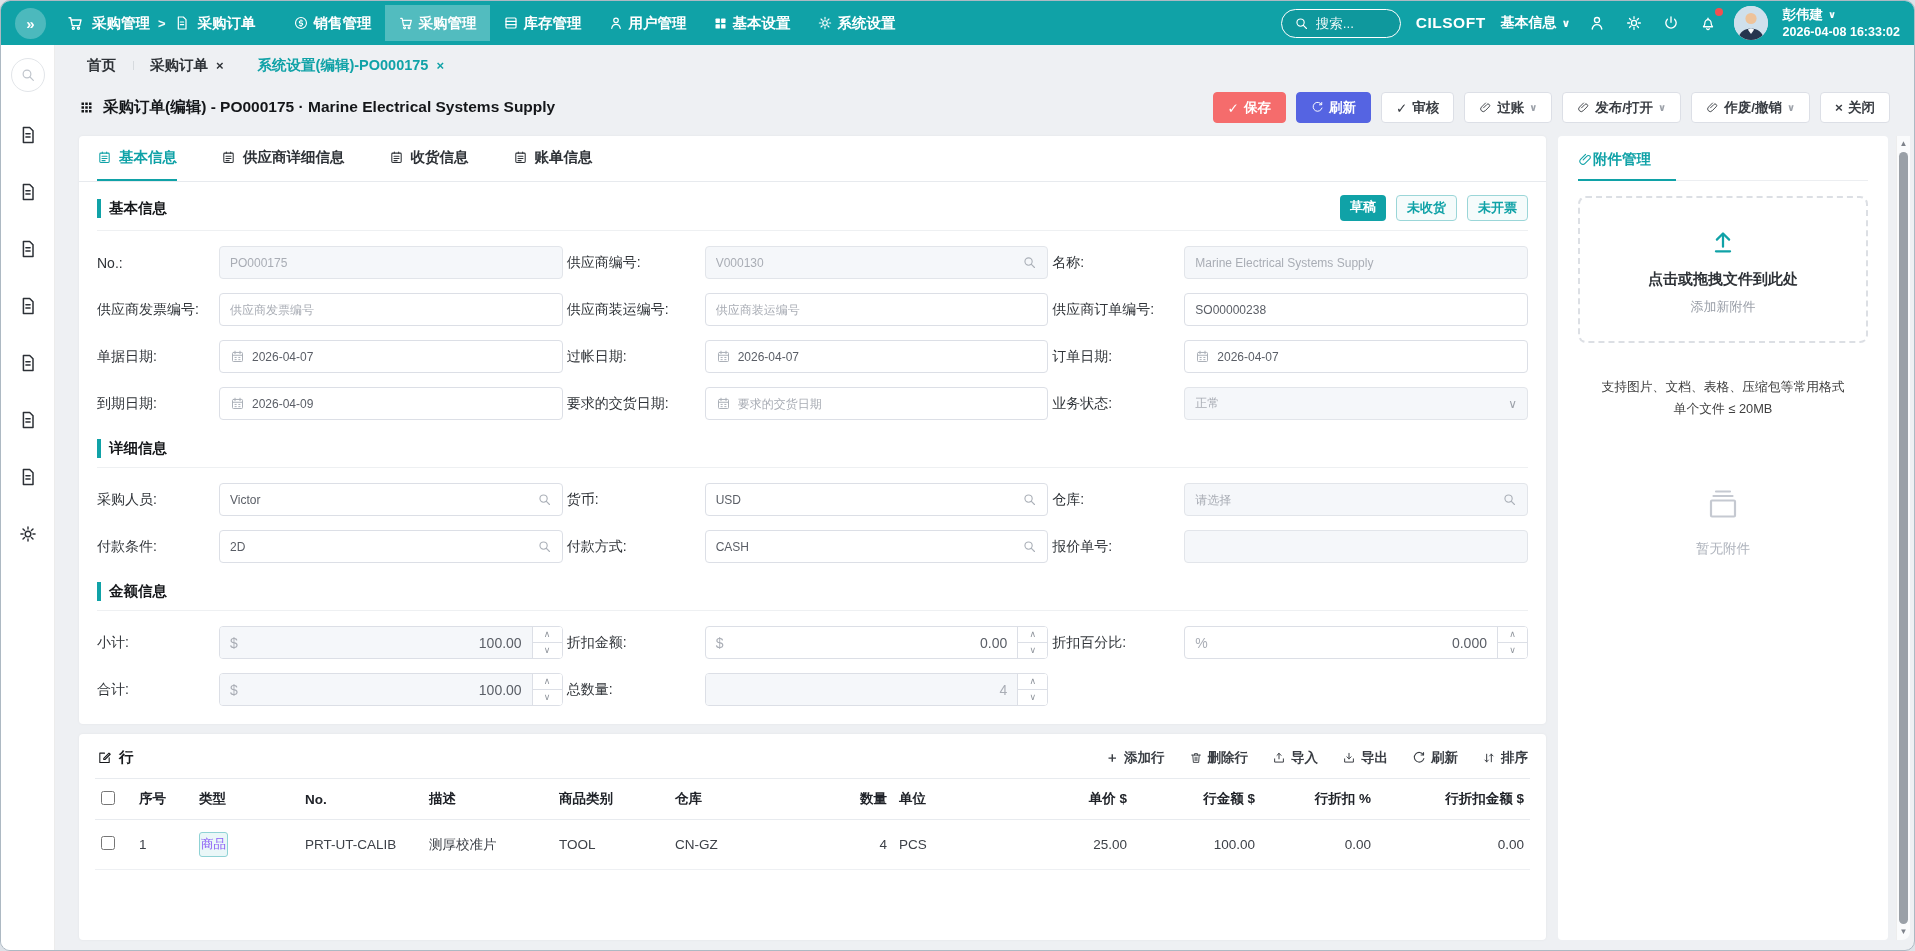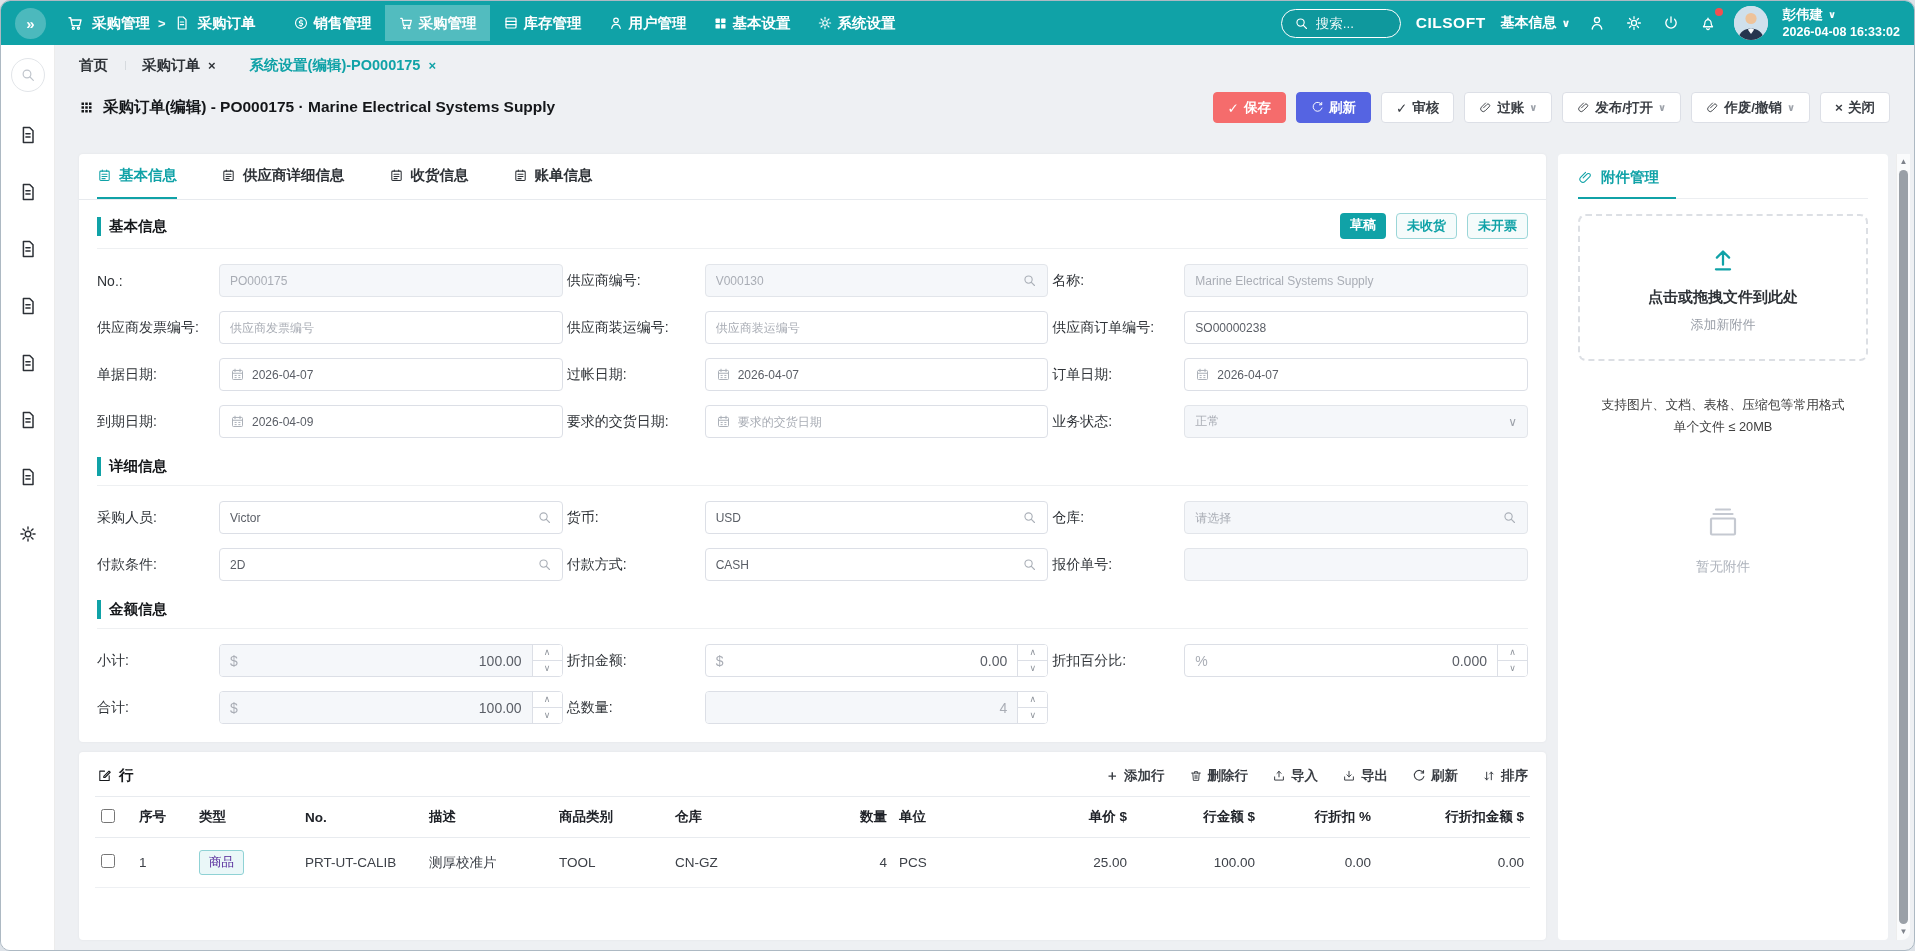--- a/index.html
+++ b/index.html
@@ -39,30 +39,30 @@
   .body { flex:1; display:flex; min-height:0; }
   .sidebar { width:54px;background:#fff;border-right:1px solid #ececec;display:flex;flex-direction:column;
             align-items:center;padding:13px 0 14px;flex-shrink:0; }
   .sb-search { width:34px;height:34px;border-radius:17px;border:1px solid #e2e5e9;background:#fff;color:#c0c5cc;
             display:flex;align-items:center;justify-content:center;margin-bottom:14px;cursor:pointer; }
   .sb-item { width:54px;height:57px;display:flex;align-items:center;justify-content:center;background:none;
             border:none;color:#2c3036;cursor:pointer; }
   .main { flex:1; display:flex; flex-direction:column; min-width:0; }
 
   
-  .tabbar { height:40px; display:flex; align-items:center; padding:0 24px; flex-shrink:0; }
+  .tabbar { height:40px; display:flex; align-items:center; padding:0 32px; flex-shrink:0; }
   .tab { display:flex;align-items:center;gap:8px;font-size:14.5px;font-weight:bold;color:#2e3237;
             padding:0 17px;cursor:pointer;position:relative;background:none;border:none; }
   .tab:first-child { padding-left:0; }
   .tab.divided::before { content:"";position:absolute;left:0;top:5px;bottom:5px;width:1px;background:#d6dade; }
   .tab.active { color:#10a2a7; }
   .tab-close { font-size:13px; }
 
   
-  .page-header { display:flex;align-items:center;justify-content:space-between;padding:7px 24px 31px;flex-shrink:0; }
+  .page-header { display:flex;align-items:center;justify-content:space-between;padding:7px 24px 13px;flex-shrink:0; }
   .page-title { display:flex;align-items:center;gap:9px;font-size:15.5px;font-weight:bold;color:#141619; }
   .actions { display:flex; gap:10px; }
   .btn { height:31px;padding:0 14px;border-radius:4px;border:1px solid #dcdfe6;background:#fff;color:#3a3e44;
             font-size:13.5px;font-weight:bold;display:inline-flex;align-items:center;gap:5px;cursor:pointer;white-space:nowrap; }
   .btn.danger { background:#f56c6c;border-color:#f56c6c;color:#fff; }
   .btn.primary { background:#5564e2;border-color:#5564e2;color:#fff; }
 
   
   .content { flex:1;display:flex;padding:0 4px 10px 24px;gap:12px;min-height:0;position:relative; }
   .left-col { flex:1;display:flex;flex-direction:column;gap:10px;min-width:0; }
@@ -108,26 +108,26 @@
   .lines-title { display:flex;gap:7px;align-items:center;font-weight:bold;font-size:14.5px;color:#17191c; }
   .lines-toolbar { display:flex;gap:24px; }
   .tool-btn { display:flex;gap:5px;align-items:center;border:none;background:none;font-size:13.5px;color:#3a3e44;
             font-weight:bold;cursor:pointer; }
   table { width:100%;border-collapse:collapse; }
   thead th { border-top:1px solid #e8ebef;border-bottom:1px solid #e8ebef;font-size:13.5px;font-weight:bold;
             color:#202329;text-align:left;padding:11px 6px;white-space:nowrap; }
   tbody td { border-bottom:1px solid #eef0f3;font-size:13.5px;color:#3d4148;padding:12px 6px;white-space:nowrap; }
   .r { text-align:right; }
   .cb { width:14px;height:14px;accent-color:#10a2a7;cursor:pointer; }
-  .type-badge { display:inline-block;background:#eaf7f8;border:1px solid #8fd2d5;color:#4c1d95;font-size:12.5px;
-            padding:3px 9px;border-radius:3px; }
+  .type-badge { display:inline-block;background:#eaf7f8;border:1px solid #8fd2d5;color:#8b5cf6;font-size:12.5px;
+            padding:3px 1px;border-radius:3px; }
 
   
   .right-panel { width:330px;background:#fff;border-radius:4px;padding:14px 20px;display:flex;flex-direction:column;flex-shrink:0; }
-  .attach-head { position:relative;display:flex;gap:8px;align-items:center;color:#10a2a7;font-weight:bold;
+  .attach-head { position:relative;display:flex;gap:0;align-items:center;color:#10a2a7;font-weight:bold;
             font-size:14.5px;padding-bottom:11px;border-bottom:1px solid #eceef1; }
   .attach-head::after { content:"";position:absolute;left:0;bottom:-1px;width:98px;height:2px;background:#10a2a7; }
   .dropzone { margin-top:15px;border:2px dashed #dcdfe4;border-radius:8px;padding:27px 10px 25px;text-align:center;cursor:pointer;background:#fff; }
   .dz-icon { color:#10a2a7;margin:0 auto; }
   .dz-title { font-weight:bold;font-size:15px;color:#2e3237;margin-top:13px; }
   .dz-sub { font-size:13px;color:#9a9fa8;margin-top:9px; }
   .hints { text-align:center;color:#404040;font-size:12.8px;margin-top:33px;line-height:1.75; }
   .empty-state { margin-top:62px;display:flex;flex-direction:column;align-items:center;color:#c5c9d1; }
   .empty-text { margin-top:13px;font-size:13.5px;color:#aeb3bc; }
 

